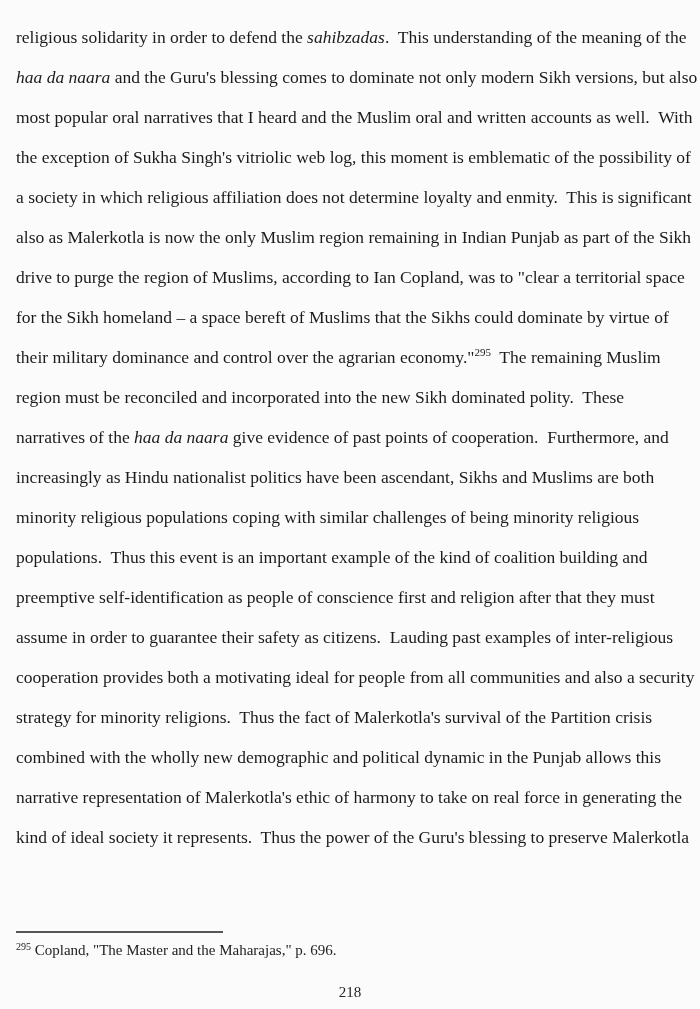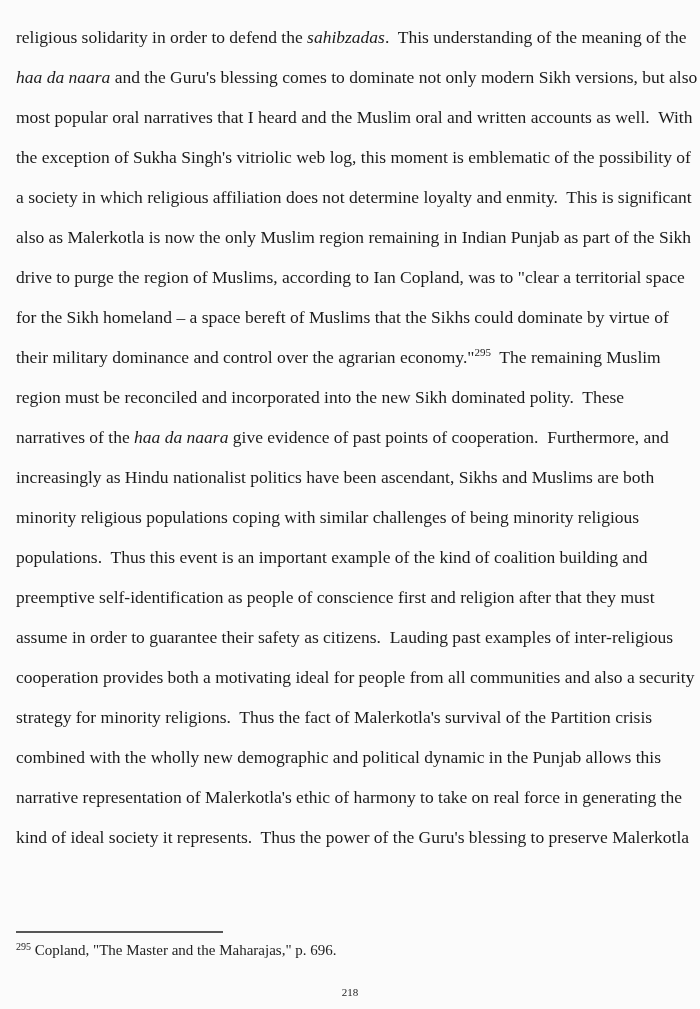--- a/index.html
+++ b/index.html
@@ -56,21 +56,21 @@
     vertical-align: baseline;
     position: relative;
     top: -5px;
   }
   .page-number {
     position: absolute;
     top: 984px;
     left: 0;
     width: 100%;
     text-align: center;
-    font-size: 11px;
+    font-size: 15px;
     line-height: 16px;
     color: #222;
   }
 </style>
 </head>
 <body>
 
 <div class="page">
   <div class="body-text"><div class="line"><span>religious solidarity in order to defend the </span><i>sahibzadas</i><span>.  This understanding of the meaning of the</span></div><div class="line"><i>haa da naara</i><span> and the Guru's blessing comes to dominate not only modern Sikh versions, but also</span></div><div class="line"><span>most popular oral narratives that I heard and the Muslim oral and written accounts as well.  With</span></div><div class="line"><span>the exception of Sukha Singh's vitriolic web log, this moment is emblematic of the possibility of</span></div><div class="line"><span>a society in which religious affiliation does not determine loyalty and enmity.  This is significant</span></div><div class="line"><span>also as Malerkotla is now the only Muslim region remaining in Indian Punjab as part of the Sikh</span></div><div class="line"><span>drive to purge the region of Muslims, according to Ian Copland, was to "clear a territorial space</span></div><div class="line"><span>for the Sikh homeland – a space bereft of Muslims that the Sikhs could dominate by virtue of</span></div><div class="line"><span>their military dominance and control over the agrarian economy."</span><sup>295</sup><span>  The remaining Muslim</span></div><div class="line"><span>region must be reconciled and incorporated into the new Sikh dominated polity.  These</span></div><div class="line"><span>narratives of the </span><i>haa da naara</i><span> give evidence of past points of cooperation.  Furthermore, and</span></div><div class="line"><span>increasingly as Hindu nationalist politics have been ascendant, Sikhs and Muslims are both</span></div><div class="line"><span>minority religious populations coping with similar challenges of being minority religious</span></div><div class="line"><span>populations.  Thus this event is an important example of the kind of coalition building and</span></div><div class="line"><span>preemptive self-identification as people of conscience first and religion after that they must</span></div><div class="line"><span>assume in order to guarantee their safety as citizens.  Lauding past examples of inter-religious</span></div><div class="line"><span>cooperation provides both a motivating ideal for people from all communities and also a security</span></div><div class="line"><span>strategy for minority religions.  Thus the fact of Malerkotla's survival of the Partition crisis</span></div><div class="line"><span>combined with the wholly new demographic and political dynamic in the Punjab allows this</span></div><div class="line"><span>narrative representation of Malerkotla's ethic of harmony to take on real force in generating the</span></div><div class="line"><span>kind of ideal society it represents.  Thus the power of the Guru's blessing to preserve Malerkotla</span></div></div>
   <div class="footnote-area">

